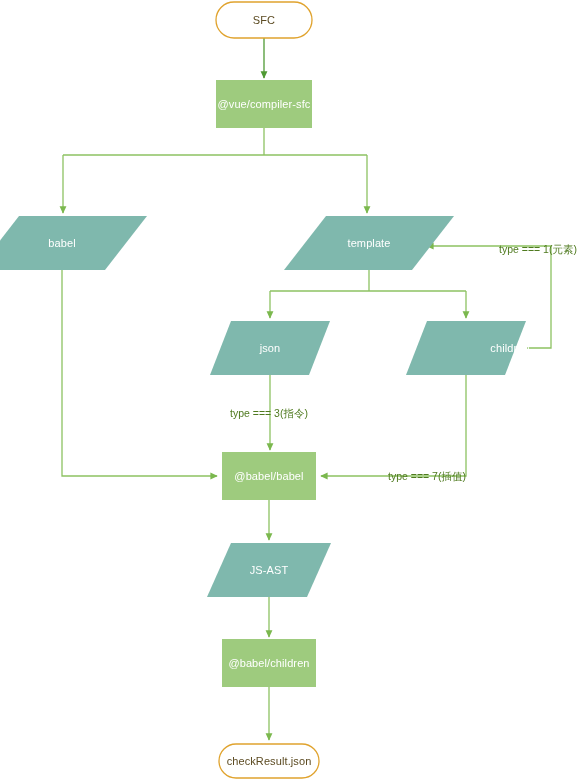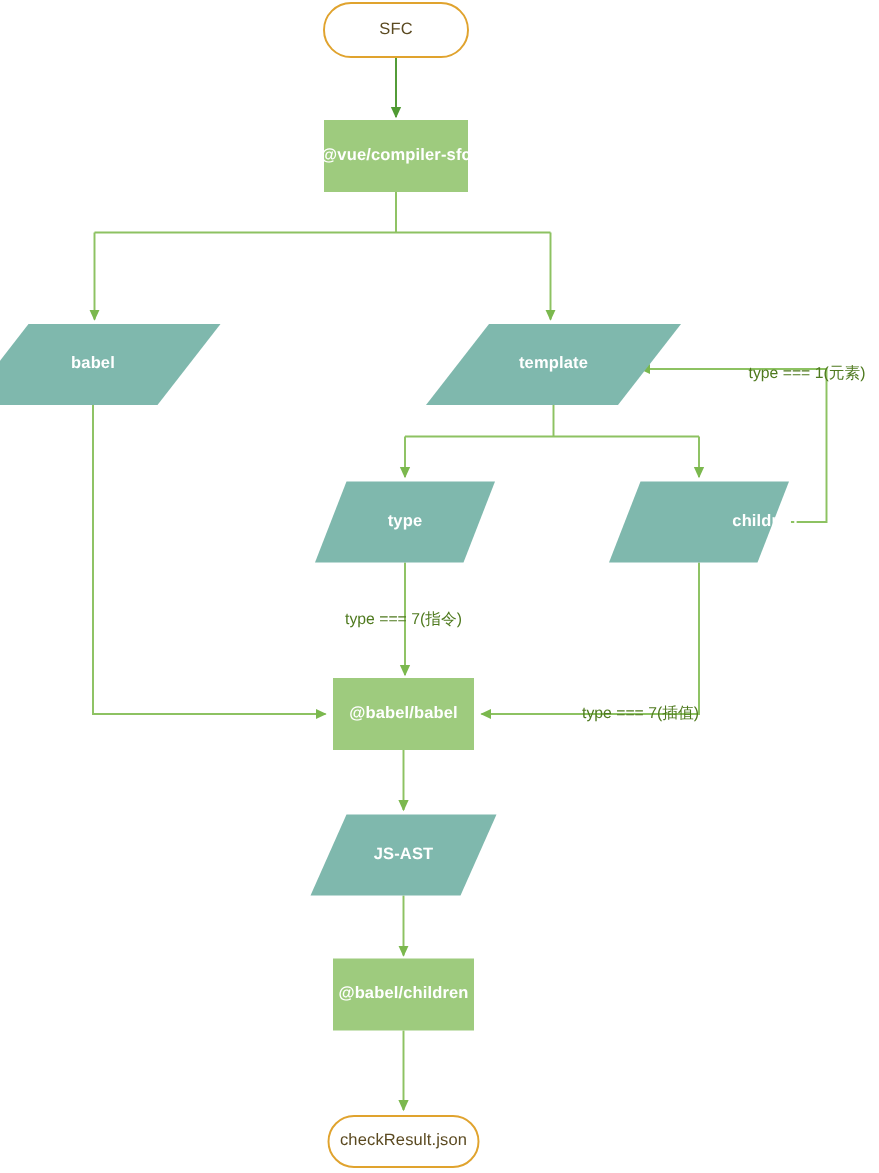--- a/index.html
+++ b/index.html
@@ -32,21 +32,20 @@
     position: absolute;
     pointer-events: none;
     white-space: nowrap;
     font-size: 11px;
     line-height: 1;
     transform: translate(-50%, -50%);
     letter-spacing: 0.1px;
   }
   .label-on-fill {
     color: #ffffff;
-    font-weight: bold;
   }
   .label-terminal {
     color: #5b4a21;
   }
   .edge-label {
     position: absolute;
     pointer-events: none;
     white-space: nowrap;
     font-size: 10.5px;
     line-height: 1;
@@ -127,31 +126,31 @@
   </svg>
 
   <span class="node-label label-terminal" style="left:264px; top:20px;">SFC</span>
 
   <span class="node-label label-on-fill" style="left:264px; top:104px;">@vue/compiler-sfc</span>
 
   <span class="node-label label-on-fill" style="left:62px; top:243px;">babel</span>
 
   <span class="node-label label-on-fill" style="left:369px; top:243px;">template</span>
 
-  <span class="node-label label-on-fill" style="left:270px; top:348px;">type</span>
+  <span class="node-label label-on-fill" style="left:270px; top:348px;">json</span>
 
   <span class="node-label label-on-fill" style="left:466px; top:348px;margin-left:44px;">children</span>
 
   <span class="node-label label-on-fill" style="left:269px; top:476px;">@babel/babel</span>
 
   <span class="node-label label-on-fill" style="left:269px; top:570px;">JS-AST</span>
 
   <span class="node-label label-on-fill" style="left:269px; top:663px;">@babel/children</span>
 
   <span class="node-label label-terminal" style="left:269px; top:761px;">checkResult.json</span>
 
   <span class="edge-label" style="left:538px; top:249px;text-align:center;">type === 1(元素)</span>
 
-  <span class="edge-label" style="left:269px; top:413px;">type === 7(指令)</span>
+  <span class="edge-label" style="left:269px; top:413px;">type === 3(指令)</span>
 
   <span class="edge-label" style="left:427px; top:476px;">type === 7(插值)</span>
 
 </div>
 
 </body></html>

